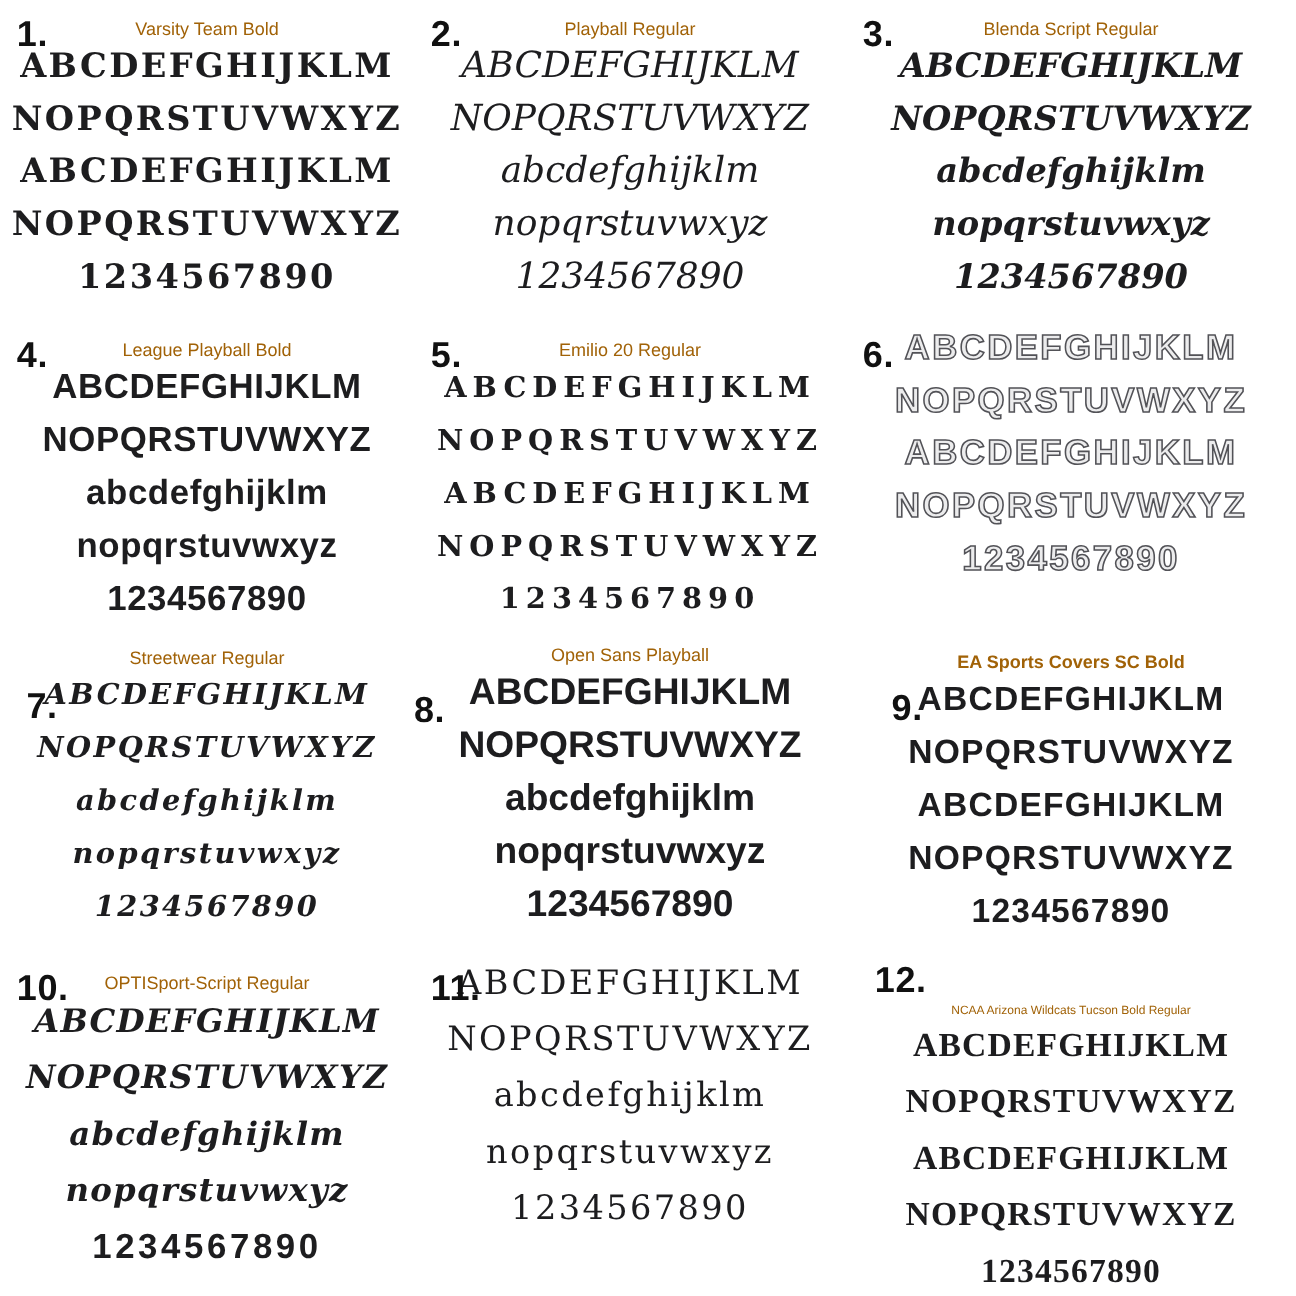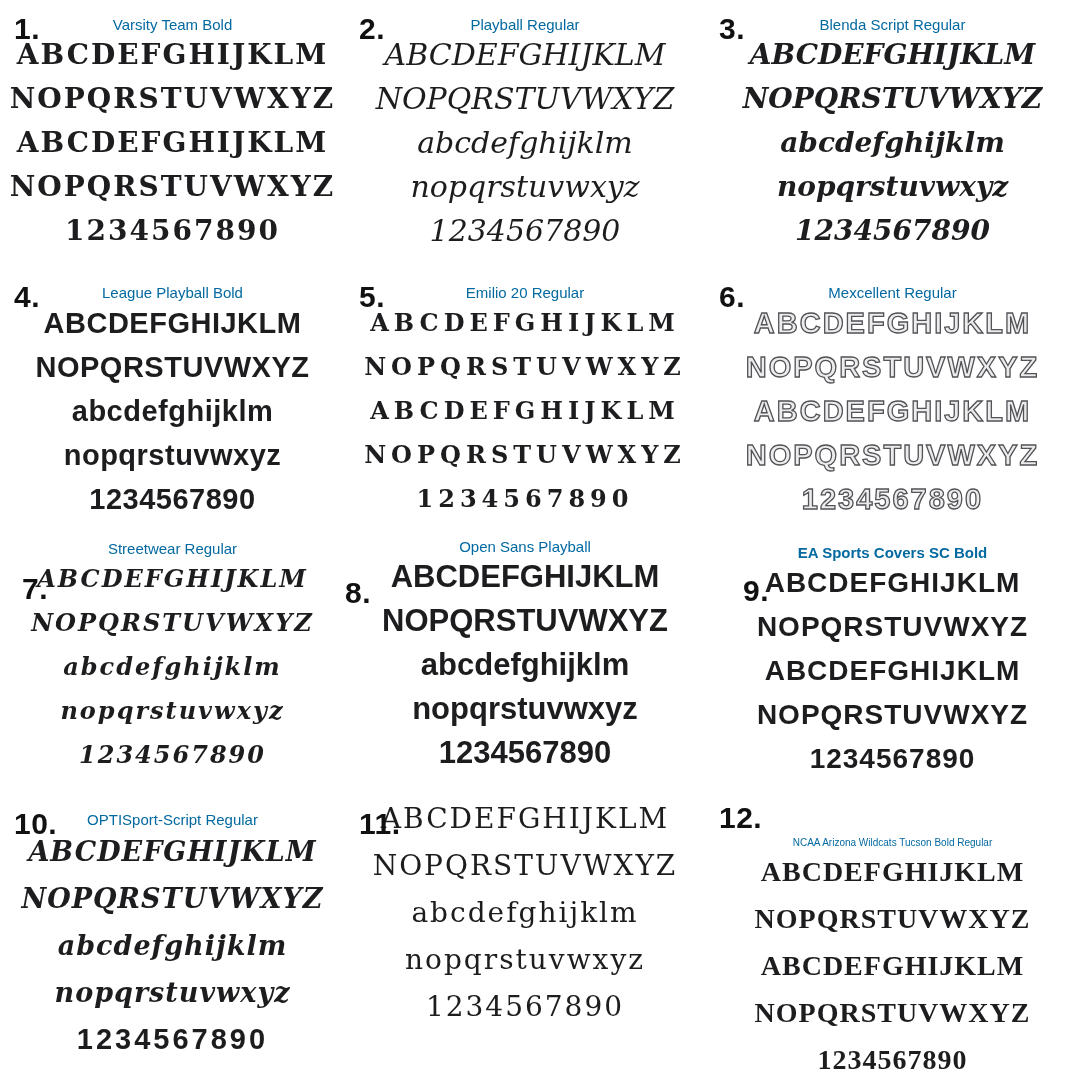--- a/index.html
+++ b/index.html
@@ -14,21 +14,21 @@
     grid-template-rows:268px 262px 265px 285px;
   }
   .cell { position:relative; }
   .num {
     position:absolute; left:14px; top:12px;
     font-family:"Liberation Sans", sans-serif;
     font-weight:800; font-size:30px; color:#111111; letter-spacing:0.5px;
   }
   .label {
     text-align:center; padding-top:16px;
-    font-size:15px; color:#0369a1; font-weight:400;
+    font-size:15px; color:#a16207; font-weight:400;
     white-space:nowrap;
   }
   .lines { margin-top:0; }
   .ln { text-align:center; line-height:44px; white-space:nowrap; }
   .r4 .ln { line-height:47px; }
 
   
   .s1 .ln { font-family:"DejaVu Serif", serif; font-weight:800; font-size:28px; letter-spacing:2px; }
 
   
@@ -68,21 +68,21 @@
   
   .s12 .ln { font-family:"Liberation Serif", serif; font-weight:700; font-size:28px; letter-spacing:1px; }
 
   
   .cell-7 .label { padding-top:10px; }
   .cell-7 .num  { top:42px; left:22px; }
   .cell-8 .label { padding-top:8px; }
   .cell-8 .num  { top:46px; left:0; }
   .cell-9 .label { padding-top:14px;font-weight:bold; }
   .cell-9 .num  { top:44px; left:38px; }
-  .cell-12 .num { top:6px; left:14px; }
+  .cell-12 .num { top:6px; left:24px; }
   .cell-12 .label { padding-top:42px; font-size:10px; }
 </style>
 </head>
 <body>
 
 <div class="sheet">
 
   <div class="cell r1 cell-1">
     <div class="num">1.</div>
     <div class="label">Varsity Team Bold</div>
@@ -138,21 +138,20 @@
       <div class="ln">ABCDEFGHIJKLM</div>
       <div class="ln">NOPQRSTUVWXYZ</div>
       <div class="ln">ABCDEFGHIJKLM</div>
       <div class="ln">NOPQRSTUVWXYZ</div>
       <div class="ln num-line">1234567890</div>
     </div>
   </div>
 
   <div class="cell r2 cell-6">
     <div class="num">6.</div>
-    <div class="label">Mexcellent Regular</div>
     <div class="lines s6">
       <div class="ln">ABCDEFGHIJKLM</div>
       <div class="ln">NOPQRSTUVWXYZ</div>
       <div class="ln">ABCDEFGHIJKLM</div>
       <div class="ln">NOPQRSTUVWXYZ</div>
       <div class="ln num-line">1234567890</div>
     </div>
   </div>
 
   <div class="cell r3 cell-7">

